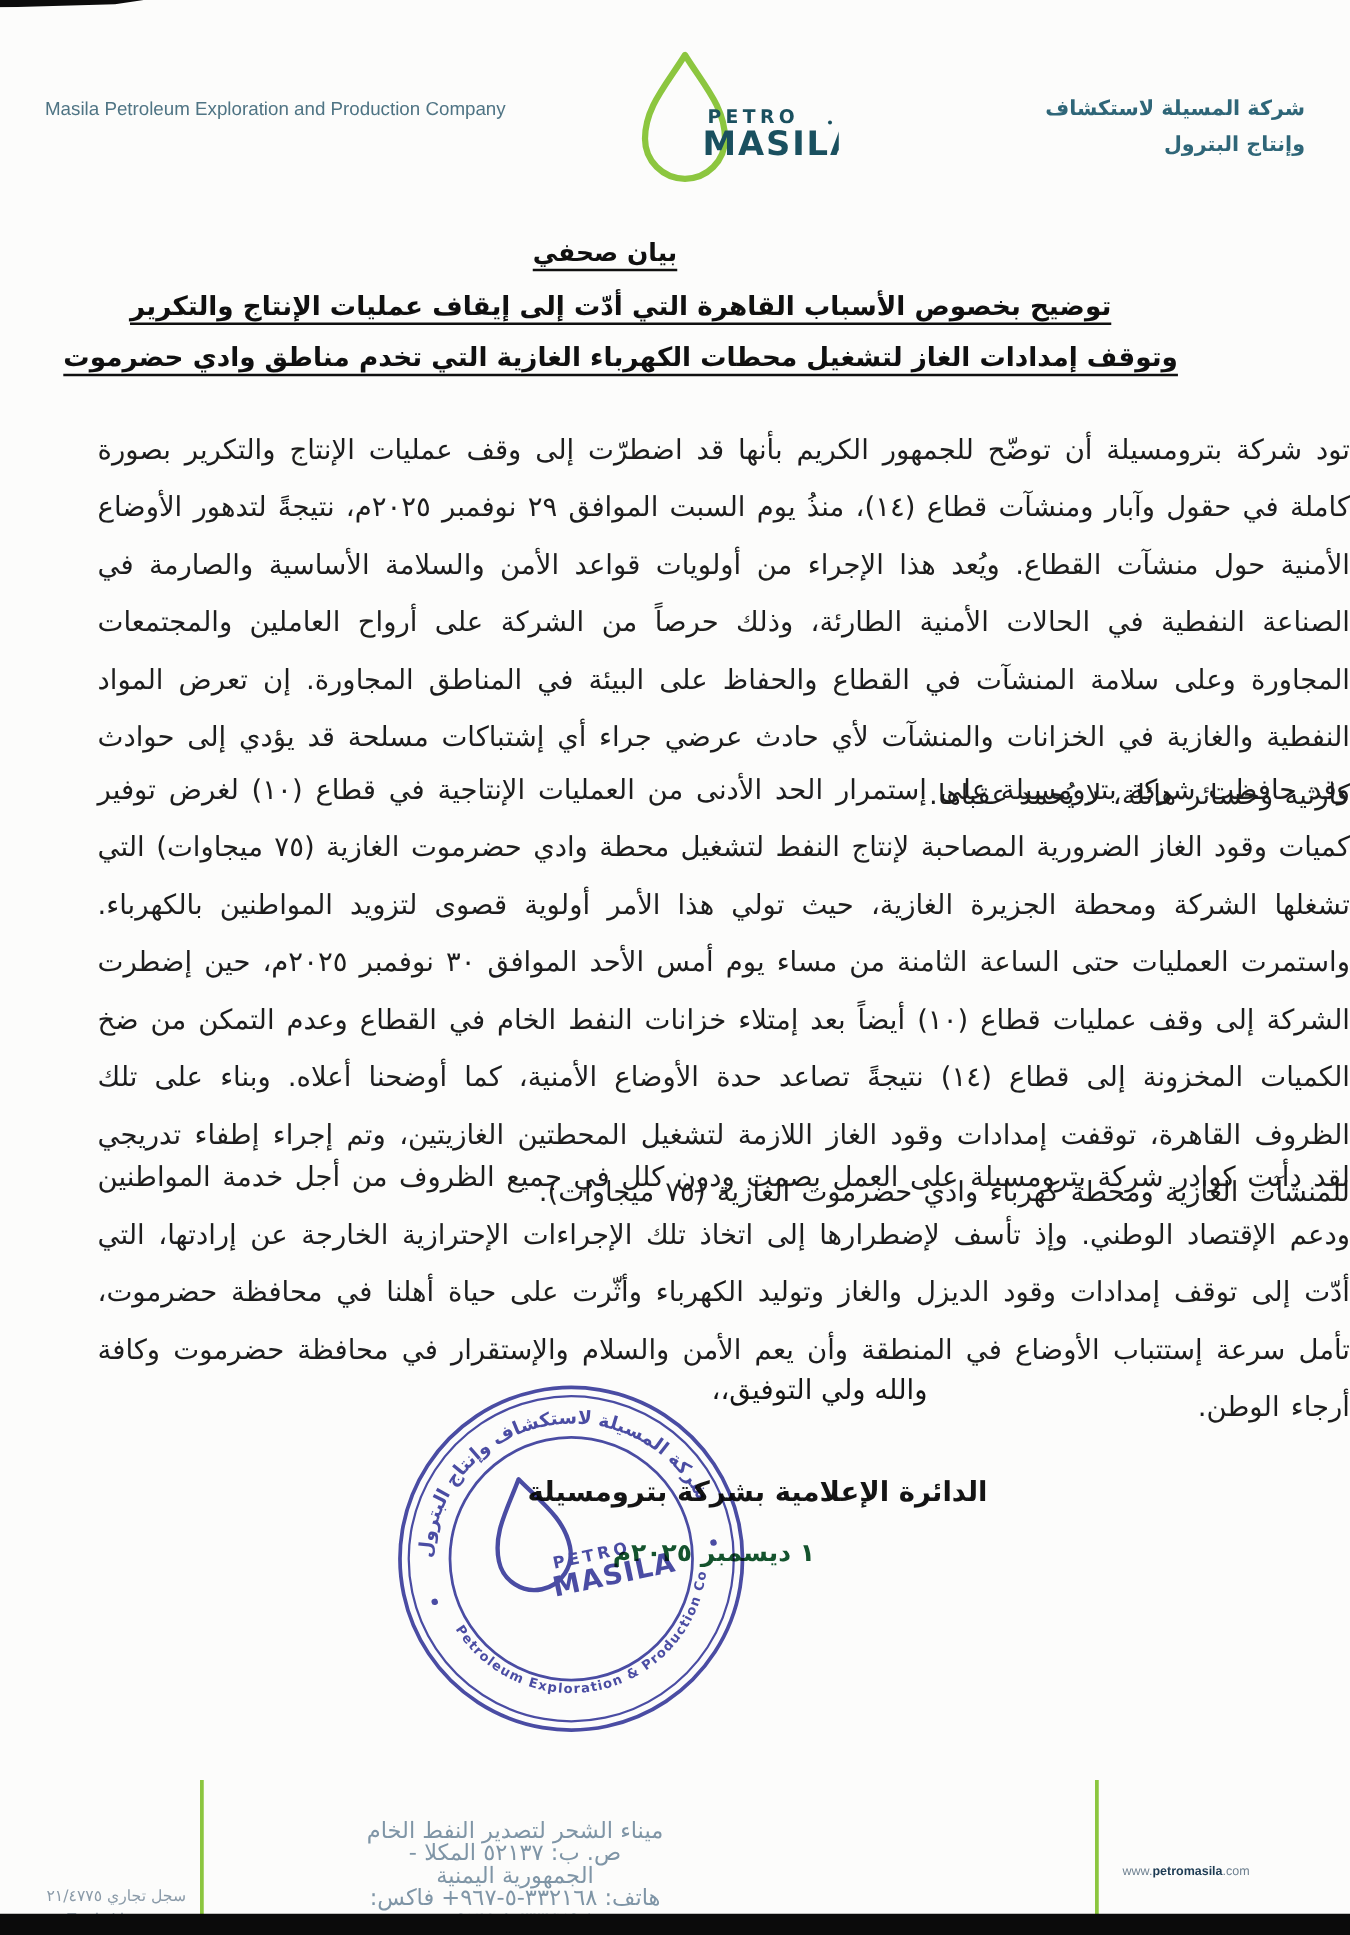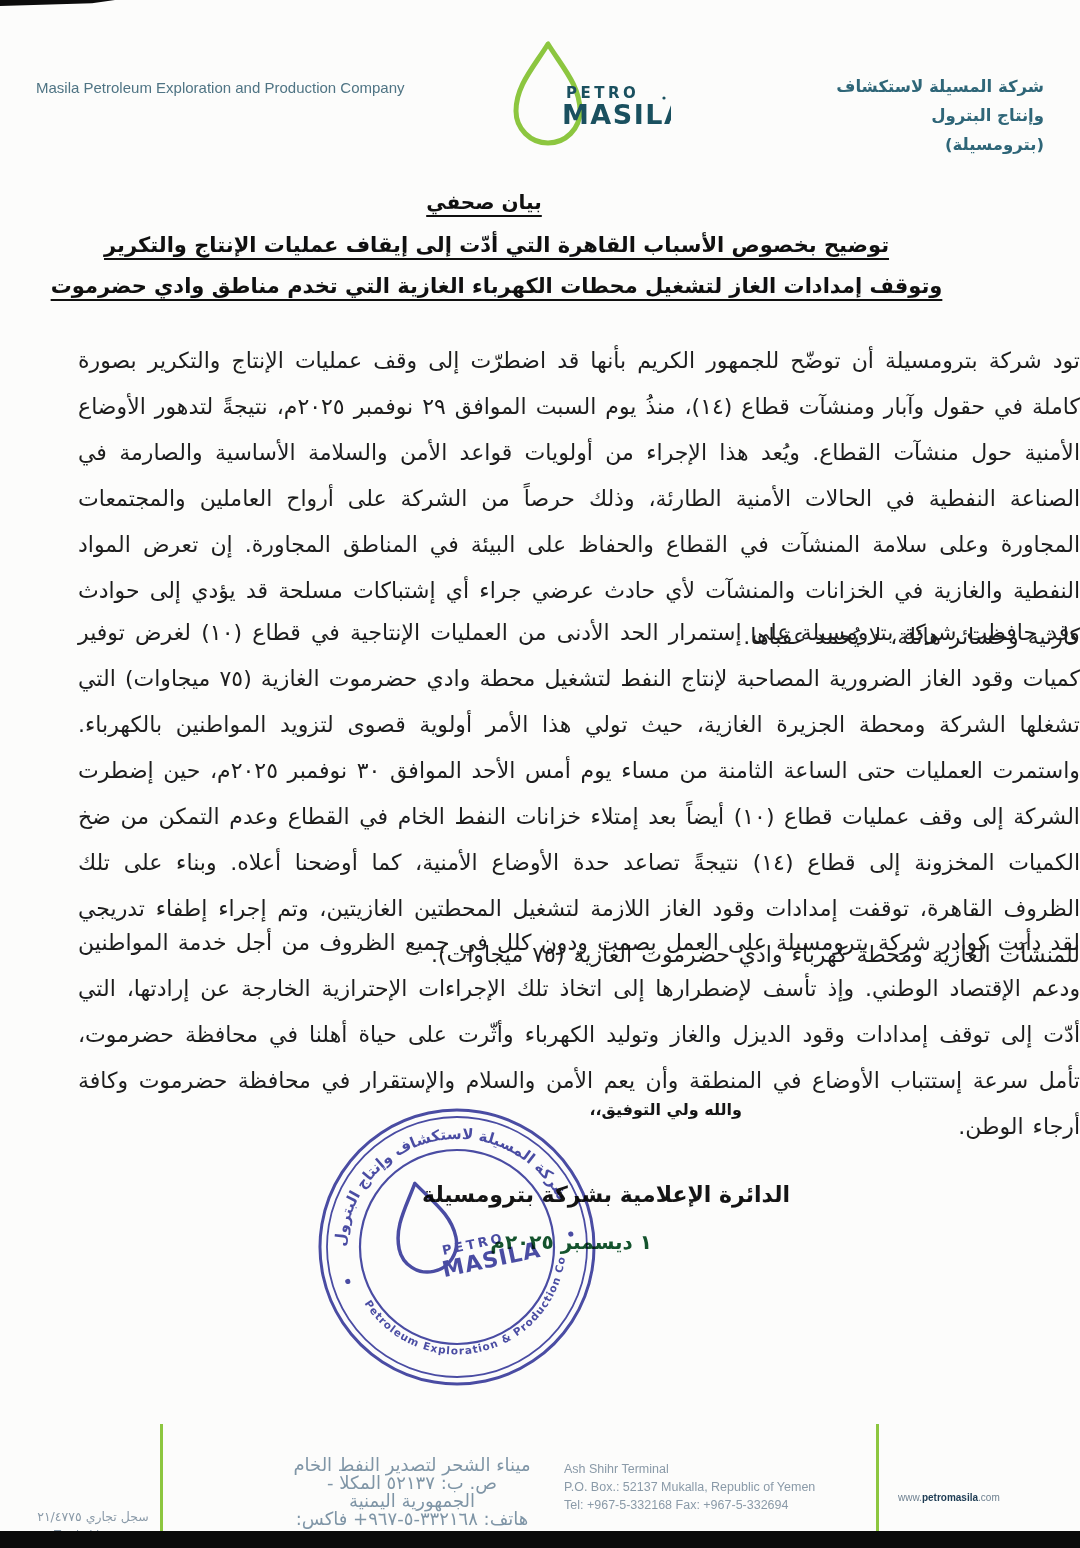--- a/index.html
+++ b/index.html
@@ -49,21 +49,21 @@
     direction:rtl; text-align:justify; text-align-last:right;
     font-size:22px; line-height:46px; color:#1d1d1d;
     word-spacing:2px;
     margin-left:40px;
   }
   .p1 { top:338px; }
   .p2 { top:610px; }
   .p3 { top:920px; }
   .closing {
     position:absolute; right:338px; top:1100px;
-    direction:rtl; font-weight:bold; font-size:16px; color:#151515;
+    direction:rtl; font-weight:normal; font-size:22px; color:#151515;
   }
   
   .sig-dept {
     position:absolute; right:290px; top:1182px;
     direction:rtl; font-weight:bold; font-size:22px; color:#141414;
     z-index:1;
   }
   .sig-date {
     position:absolute; right:428px; top:1230px;
     direction:rtl; font-weight:bold; font-size:20px; color:#14532d;
@@ -117,21 +117,20 @@
     <svg width="185" height="115" viewBox="0 0 185 115">
       <path d="M62,8 C47,32 30,50 30,75 a32,32 0 0 0 64,0 C94,50 77,32 62,8 Z" fill="none" stroke="#8cc63f" stroke-width="5" stroke-linejoin="round"></path>
       <text x="80" y="62" font-family="DejaVu Sans, sans-serif" font-size="15" font-weight="bold" letter-spacing="3.5" fill="#1a505f">PETRO</text>
       <text x="76" y="88" font-family="DejaVu Sans, sans-serif" font-size="27" font-weight="bold" letter-spacing="1.5" fill="#1a505f">MASILA</text>
       <circle cx="178" cy="62" r="1.6" fill="#1a505f"></circle>
     </svg>
   </div>
 
   <div class="hdr-ar">
     <div>شركة المسيلة لاستكشاف وإنتاج البترول</div>
-    <div>(بترومسيلة)</div>
   </div>
 
   <div class="doc-title">بيان صحفي</div>
   <div class="doc-sub1">توضيح بخصوص الأسباب القاهرة التي أدّت إلى إيقاف عمليات الإنتاج والتكرير</div>
   <div class="doc-sub2">وتوقف إمدادات الغاز لتشغيل محطات الكهرباء الغازية التي تخدم مناطق وادي حضرموت</div>
 
   <div class="para p1">تود شركة بترومسيلة أن توضّح للجمهور الكريم بأنها قد اضطرّت إلى وقف عمليات الإنتاج والتكرير بصورة كاملة في حقول وآبار ومنشآت قطاع (١٤)، منذُ يوم السبت الموافق ٢٩ نوفمبر ٢٠٢٥م، نتيجةً لتدهور الأوضاع الأمنية حول منشآت القطاع. ويُعد هذا الإجراء من أولويات قواعد الأمن والسلامة الأساسية والصارمة في الصناعة النفطية في الحالات الأمنية الطارئة، وذلك حرصاً من الشركة على أرواح العاملين والمجتمعات المجاورة وعلى سلامة المنشآت في القطاع والحفاظ على البيئة في المناطق المجاورة. إن تعرض المواد النفطية والغازية في الخزانات والمنشآت لأي حادث عرضي جراء أي إشتباكات مسلحة قد يؤدي إلى حوادث كارثية وخسائر هائلة، لا يُحمد عقباها.</div>
   <div class="para p2">وقد حافظت شركة بترومسيلة على إستمرار الحد الأدنى من العمليات الإنتاجية في قطاع (١٠) لغرض توفير كميات وقود الغاز الضرورية المصاحبة لإنتاج النفط لتشغيل محطة وادي حضرموت الغازية (٧٥ ميجاوات) التي تشغلها الشركة ومحطة الجزيرة الغازية، حيث تولي هذا الأمر أولوية قصوى لتزويد المواطنين بالكهرباء. واستمرت العمليات حتى الساعة الثامنة من مساء يوم أمس الأحد الموافق ٣٠ نوفمبر ٢٠٢٥م، حين إضطرت الشركة إلى وقف عمليات قطاع (١٠) أيضاً بعد إمتلاء خزانات النفط الخام في القطاع وعدم التمكن من ضخ الكميات المخزونة إلى قطاع (١٤) نتيجةً تصاعد حدة الأوضاع الأمنية، كما أوضحنا أعلاه. وبناء على تلك الظروف القاهرة، توقفت إمدادات وقود الغاز اللازمة لتشغيل المحطتين الغازيتين، وتم إجراء إطفاء تدريجي للمنشآت الغازية ومحطة كهرباء وادي حضرموت الغازية (٧٥ ميجاوات).</div>
   <div class="para p3">لقد دأبت كوادر شركة بترومسيلة على العمل بصمت ودون كلل في جميع الظروف من أجل خدمة المواطنين ودعم الإقتصاد الوطني. وإذ تأسف لإضطرارها إلى اتخاذ تلك الإجراءات الإحترازية الخارجة عن إرادتها، التي أدّت إلى توقف إمدادات وقود الديزل والغاز وتوليد الكهرباء وأثّرت على حياة أهلنا في محافظة حضرموت، تأمل سرعة إستتباب الأوضاع في المنطقة وأن يعم الأمن والسلام والإستقرار في محافظة حضرموت وكافة أرجاء الوطن.</div>
 
@@ -170,24 +169,19 @@
     <div class="ar">سجل تجاري ٢١/٤٧٧٥</div>
     <div>Trade License 21/4775</div>
   </div>
 
   <div class="f-ar">
     <div>ميناء الشحر لتصدير النفط الخام</div>
     <div>ص. ب: ٥٢١٣٧ المكلا - الجمهورية اليمنية</div>
     <div>هاتف: ٣٣٢١٦٨-٥-٩٦٧+ فاكس: ٣٣٢٦٩٤-٥-٩٦٧+</div>
   </div>
 
-  <div class="f-en">
-    <div>Ash Shihr Terminal</div>
-    <div>P.O. Box.: 52137 Mukalla, Republic of Yemen</div>
-    <div>Tel: +967-5-332168 Fax: +967-5-332694</div>
-  </div>
 
   <div class="f-web">
     <span>www.</span><b>petromasila</b><span>.com</span>
   </div>
 
   <div class="scan-edge-bottom"></div>
 </div>
 
 </body></html>

